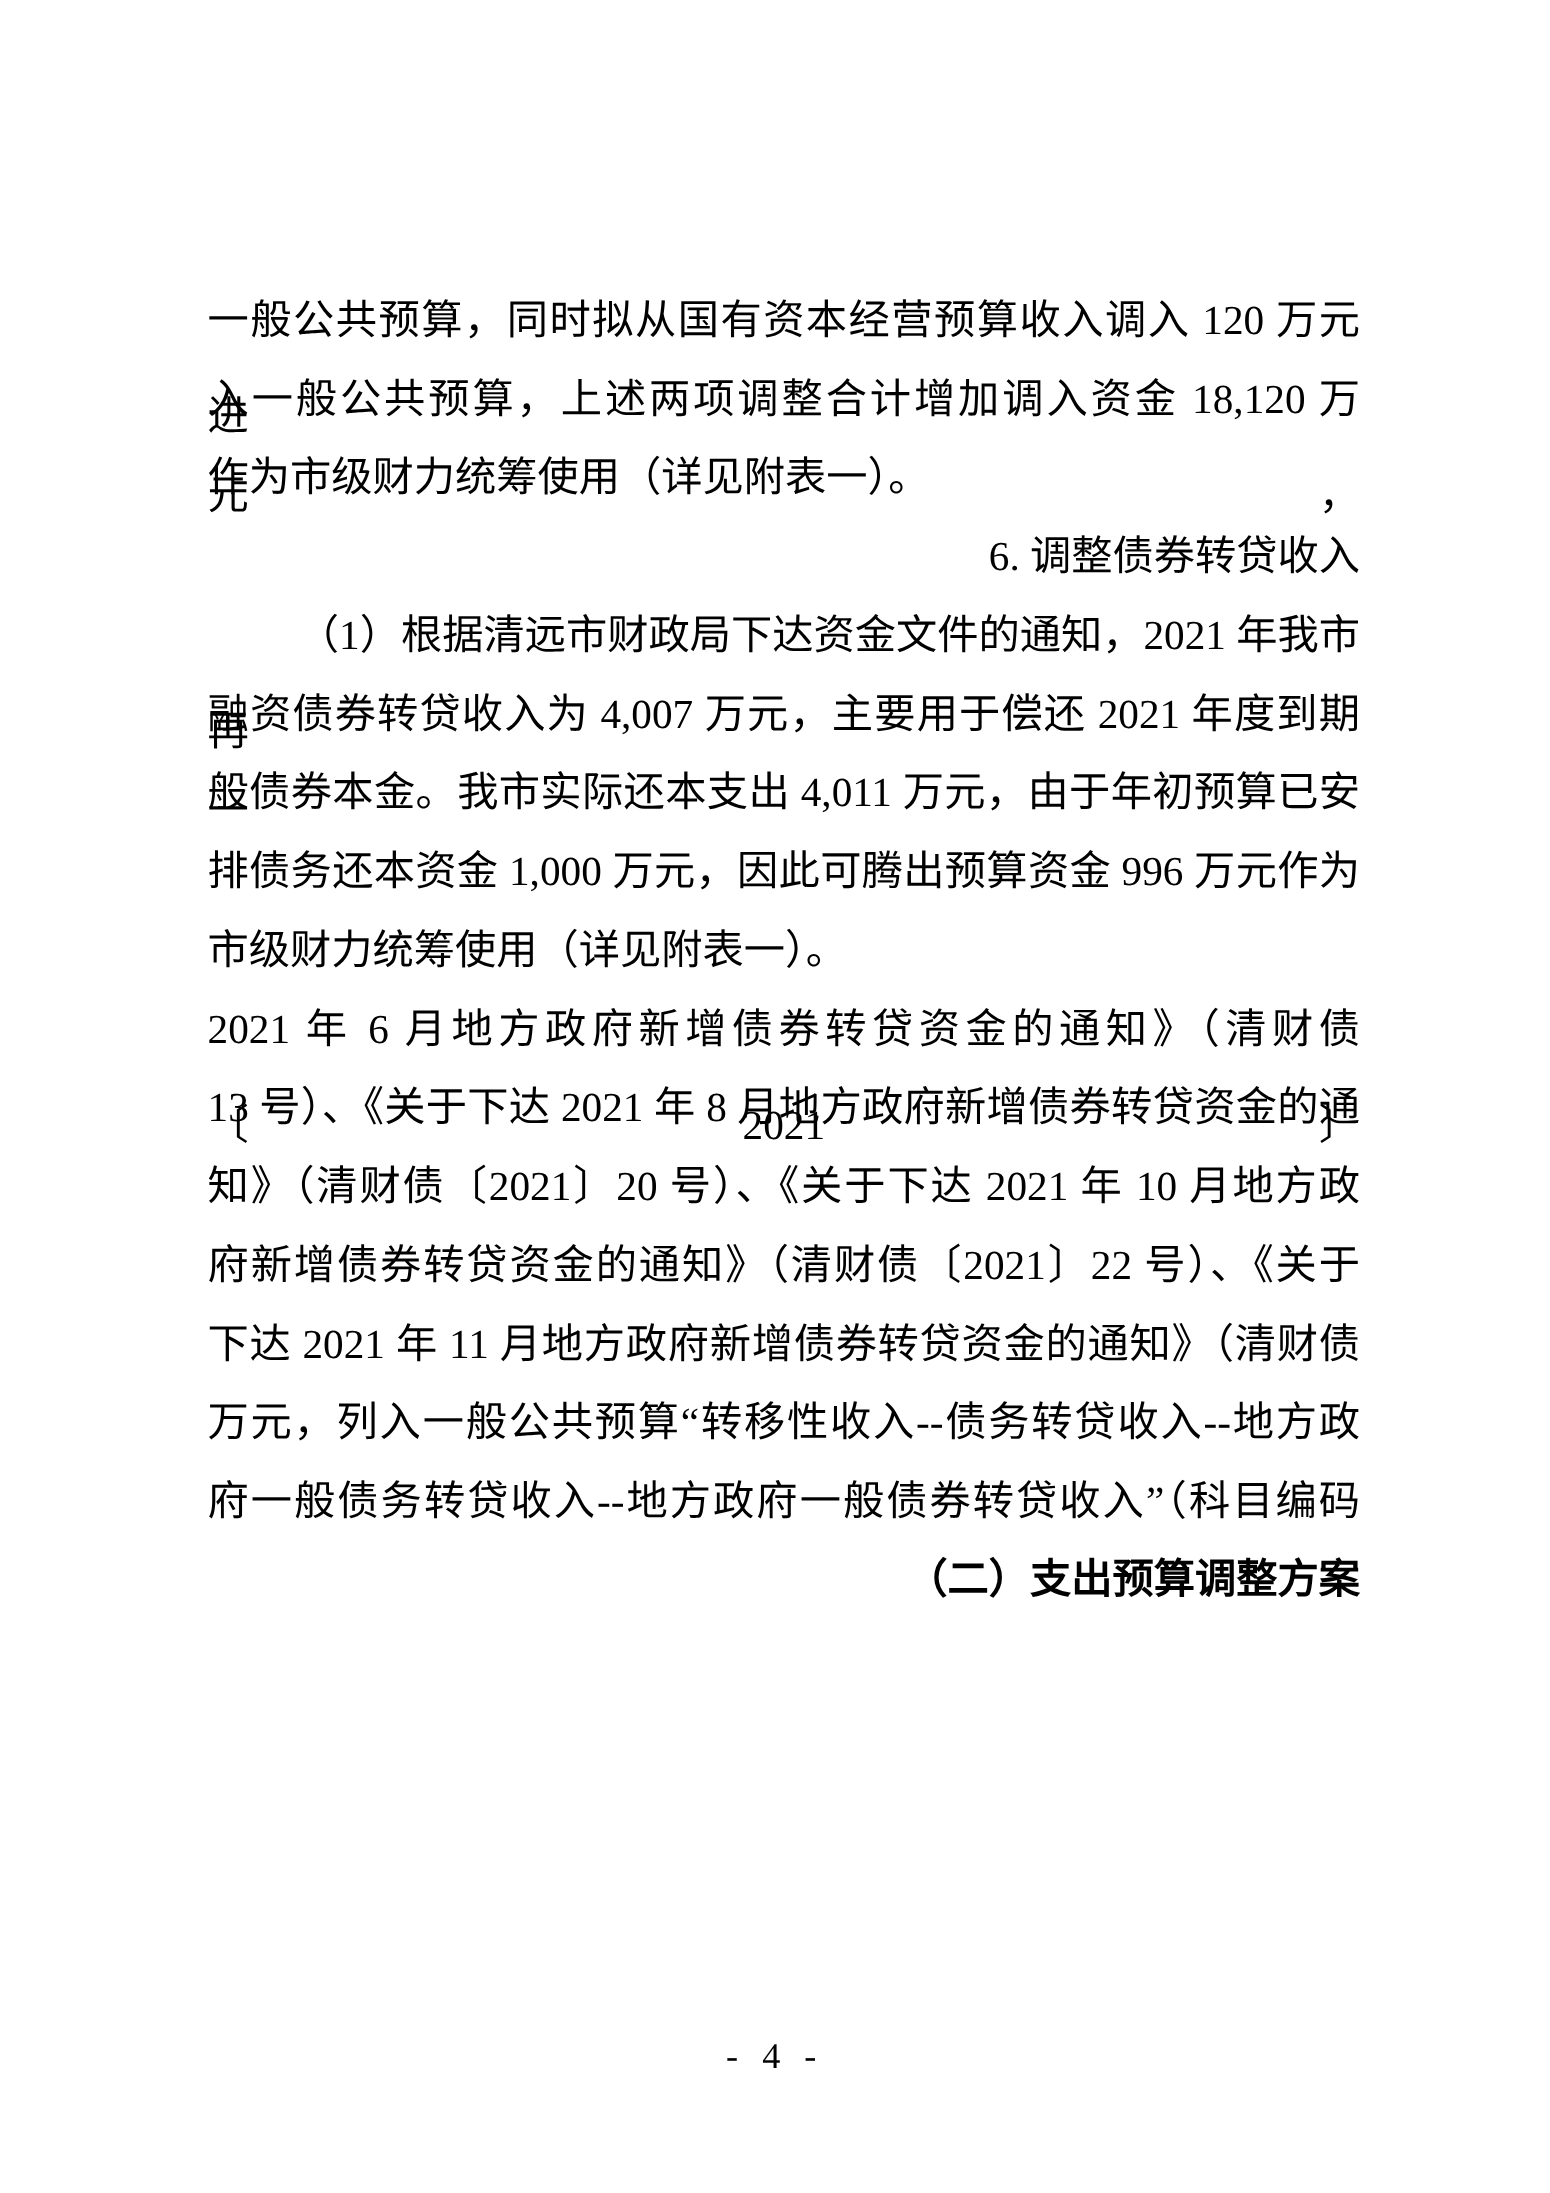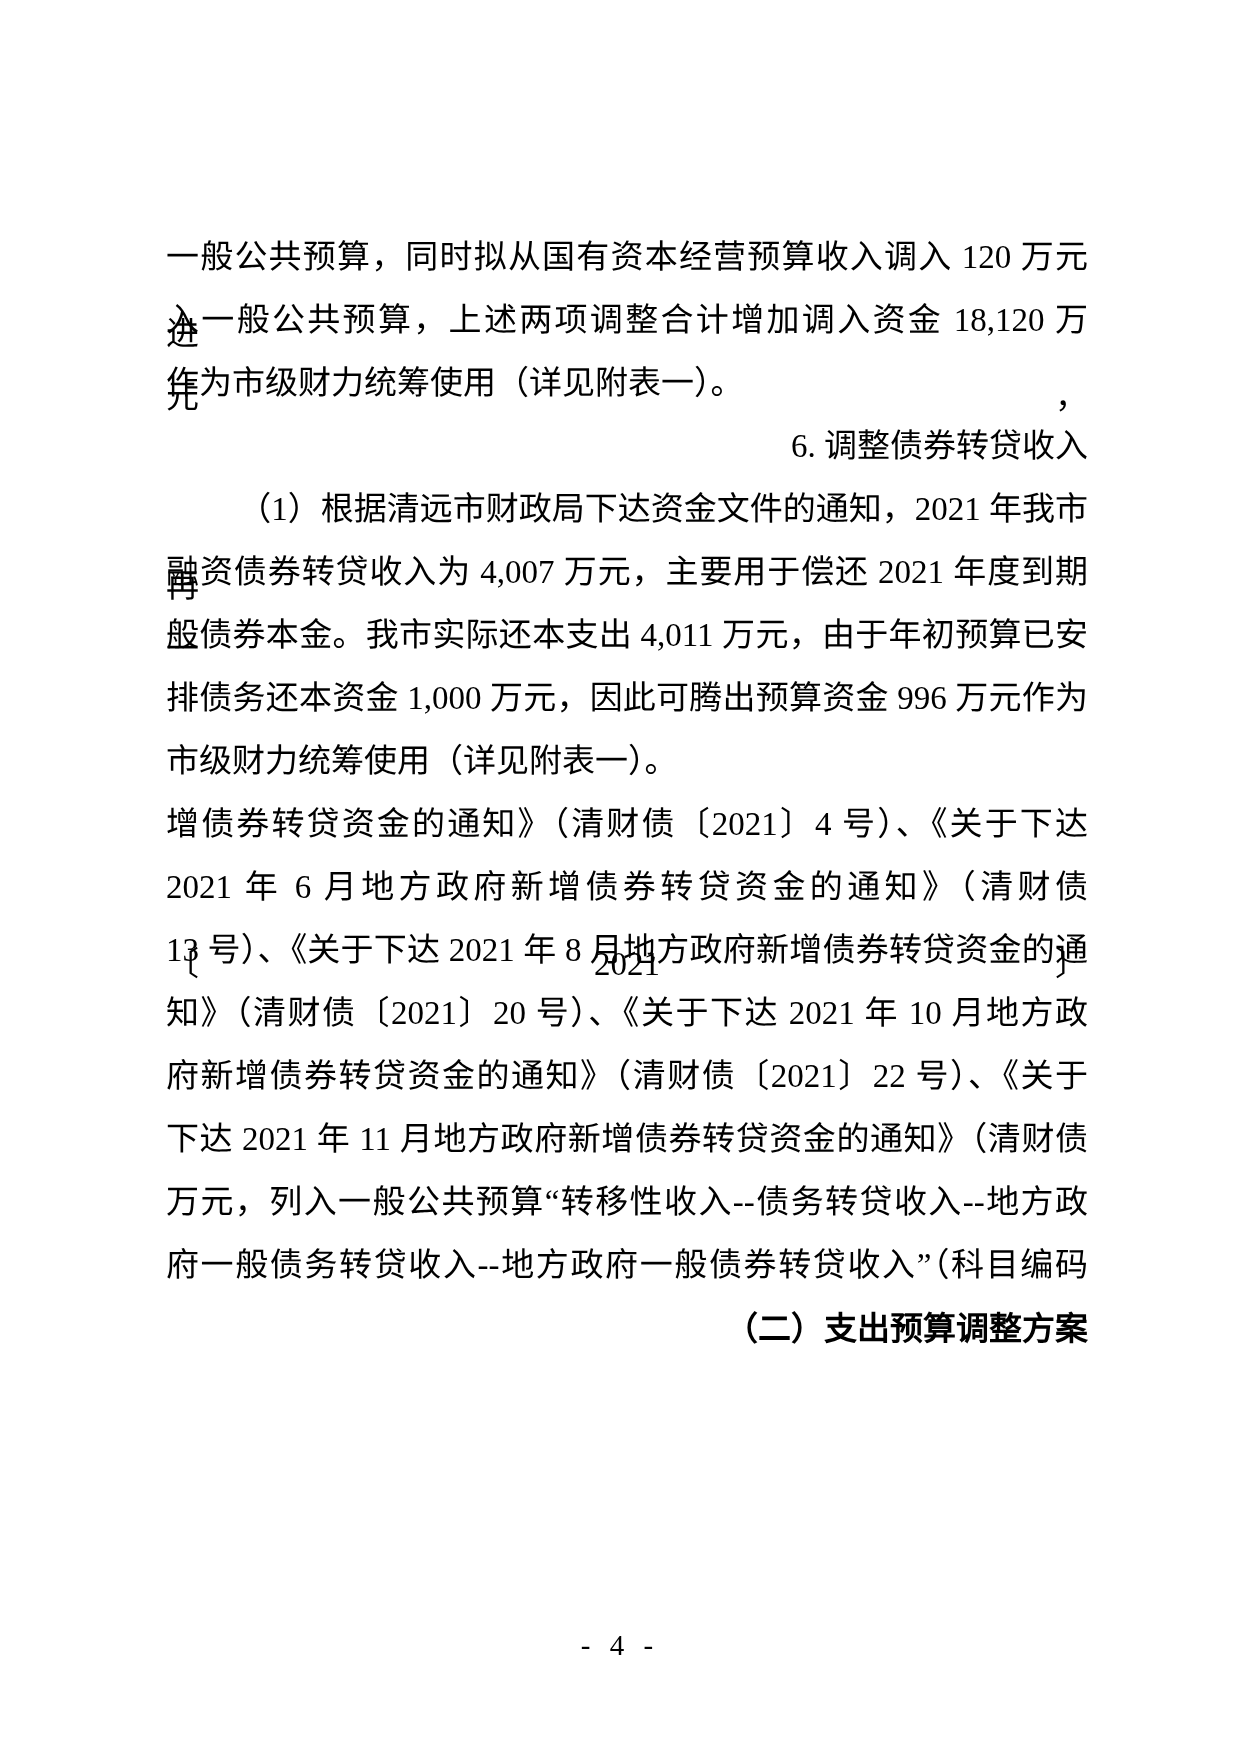--- a/index.html
+++ b/index.html
@@ -39,21 +39,21 @@
     text-align-last: justify;
     text-justify: inter-character;
   }
   
   .indent {
     text-indent: 2em;
     text-align: right;
   }
   .heading {
     font-weight: bold;
-    font-family: Liberation Sans, sans-serif;
+    font-family: Liberation Mono, monospace;
   }
   .page-footer {
     position: absolute;
     left: 0;
     top: 1628px;
     width: 100%;
     text-align: center;
   }
   .page-num {
     font-size: 29px;
@@ -70,21 +70,20 @@
   <main class="body-text">
     <p class="ln just">一般公共预算，同时拟从国有资本经营预算收入调入 120 万元进</p>
     <p class="ln just">入一般公共预算，上述两项调整合计增加调入资金 18,120 万元，</p>
     <p class="ln">作为市级财力统筹使用（详见附表一）。</p>
     <p class="ln indent">6. 调整债券转贷收入</p>
     <p class="ln just indent">（1）根据清远市财政局下达资金文件的通知，2021 年我市再</p>
     <p class="ln just">融资债券转贷收入为 4,007 万元，主要用于偿还 2021 年度到期一</p>
     <p class="ln just">般债券本金。我市实际还本支出 4,011 万元，由于年初预算已安</p>
     <p class="ln just">排债务还本资金 1,000 万元，因此可腾出预算资金 996 万元作为</p>
     <p class="ln">市级财力统筹使用（详见附表一）。</p>
-    <p class="ln just">增债券转贷资金的通知》（清财债〔2021〕4 号）、《关于下达</p>
     <p class="ln just">2021 年 6 月地方政府新增债券转贷资金的通知》（清财债〔2021〕</p>
     <p class="ln just">13 号）、《关于下达 2021 年 8 月地方政府新增债券转贷资金的通</p>
     <p class="ln just">知》（清财债〔2021〕20 号）、《关于下达 2021 年 10 月地方政</p>
     <p class="ln just">府新增债券转贷资金的通知》（清财债〔2021〕22 号）、《关于</p>
     <p class="ln just">下达 2021 年 11 月地方政府新增债券转贷资金的通知》（清财债</p>
     <p class="ln just">万元，列入一般公共预算“转移性收入--债务转贷收入--地方政</p>
     <p class="ln just">府一般债务转贷收入--地方政府一般债券转贷收入”（科目编码</p>
     <p class="ln indent heading">（二）支出预算调整方案</p>
   </main>
 

